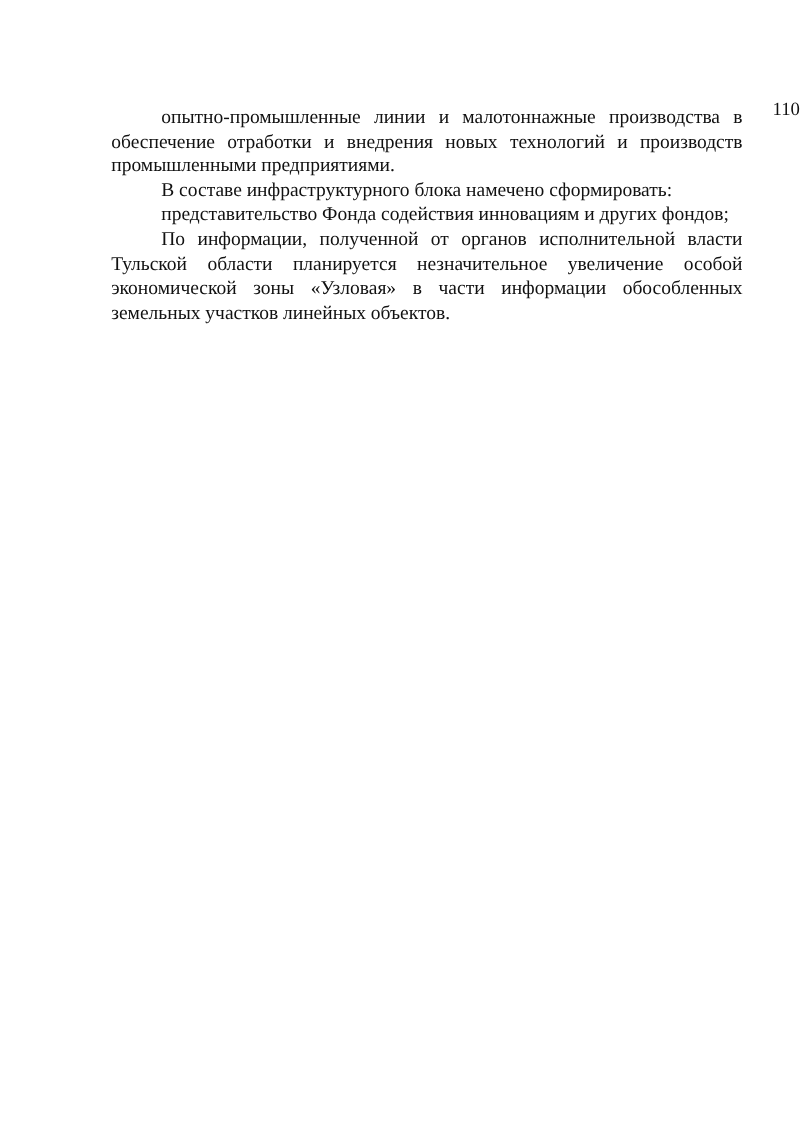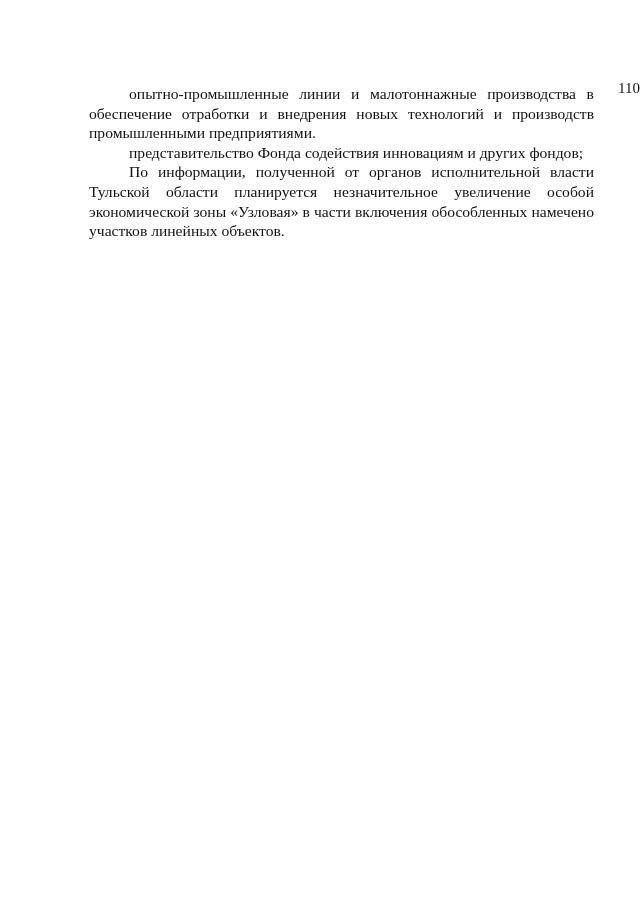--- a/index.html
+++ b/index.html
@@ -48,16 +48,17 @@
     }
   </style>
 </head>
 <body>
 
 <div class="page">
   <div class="page-number">110</div>
 
   <div class="body-text">
     <p class="para">опытно-промышленные линии и малотоннажные производства в обеспечение отработки и внедрения новых технологий и производств промышленными предприятиями.</p>
+    <p class="para">В составе инфраструктурного блока намечено сформировать:</p>
     <p class="para">представительство Фонда содействия инновациям и других фондов;</p>
-    <p class="para">По информации, полученной от органов исполнительной власти Тульской области планируется незначительное увеличение особой экономической зоны «Узловая» в части включения обособленных намечено участков линейных объектов.</p>
+    <p class="para">По информации, полученной от органов исполнительной власти Тульской области планируется незначительное увеличение особой экономической зоны «Узловая» в части информации обособленных земельных участков линейных объектов.</p>
   </div>
 </div>
 
 </body></html>

